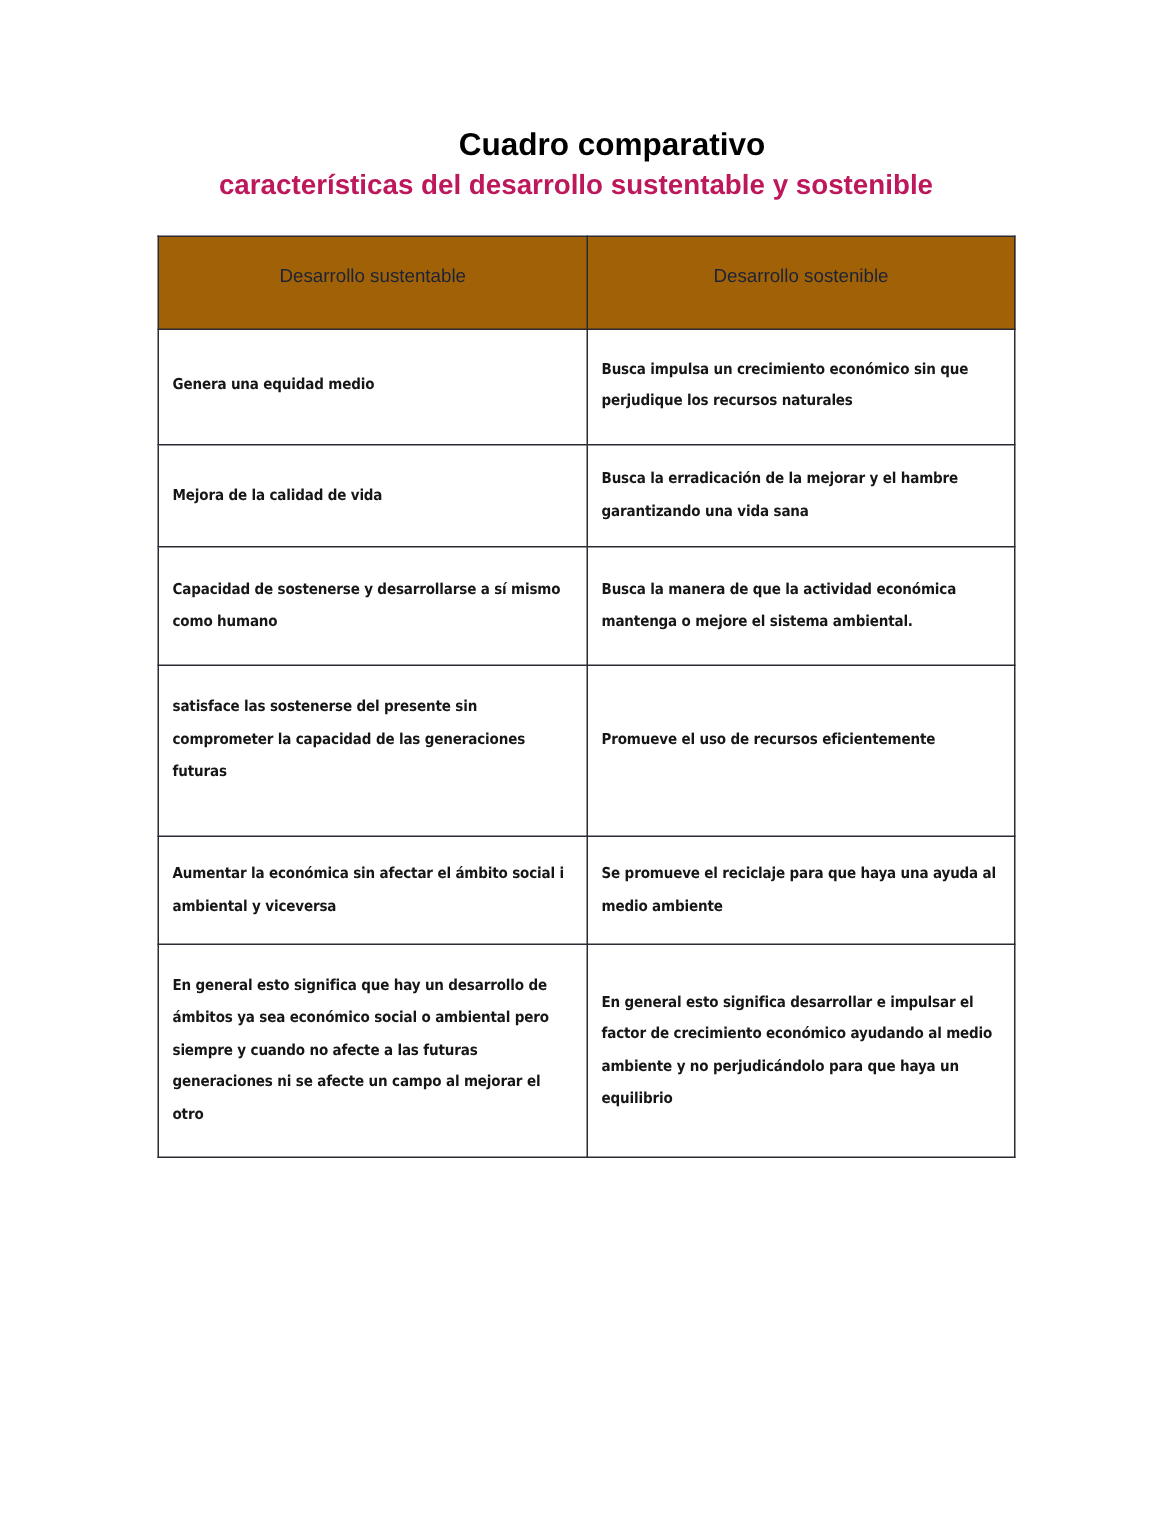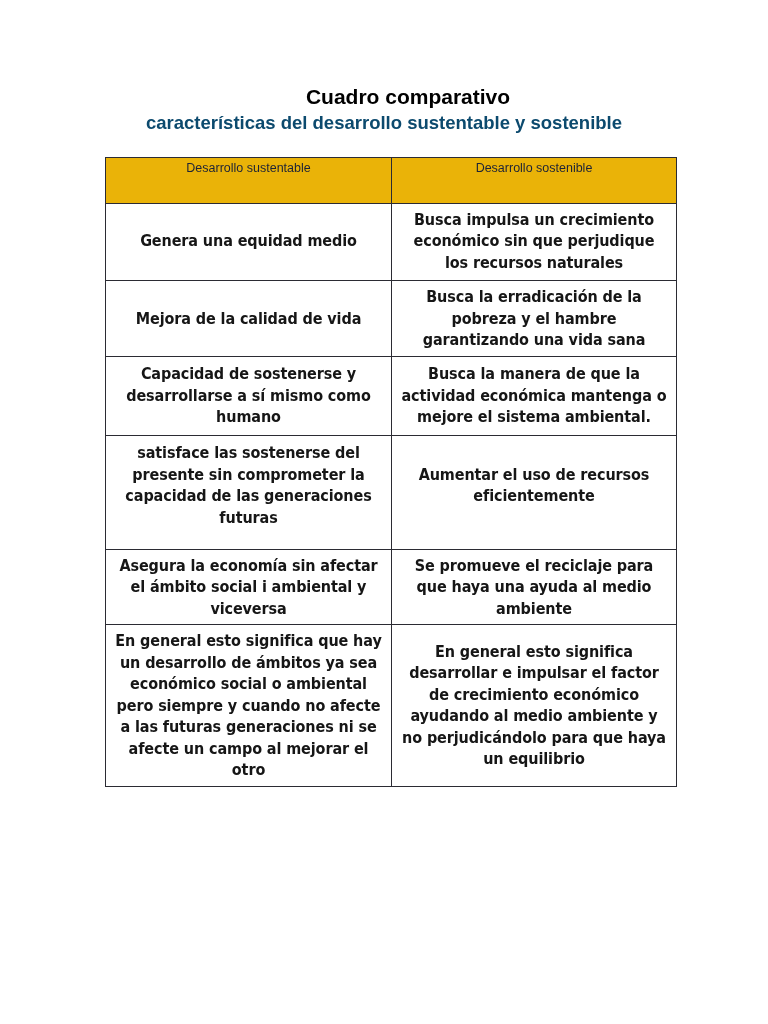--- a/index.html
+++ b/index.html
@@ -38,21 +38,21 @@
     letter-spacing: 0px;
     color: #000000;
     margin: 0;
     padding-left: 48px;
   }
   .doc-subtitle {
     font-family: "Liberation Sans", sans-serif;
     font-size: 18.5px;
     font-weight: bold;
     line-height: 24px;
-    color: #0c4a6e;
+    color: #be185d;
     margin: 2px 0 0 0;
   }
 
   
   .cmp-table {
     position: absolute;
     top: 157px;
     left: 105px;
     width: 571px;
     border-collapse: collapse;
@@ -62,47 +62,47 @@
   .cmp-table col.c2 { width: 285px; }
 
   .cmp-table th,
   .cmp-table td {
     border: 1px solid #2b2b33;
     padding: 0;
     vertical-align: middle;
   }
 
   .cmp-table thead th {
-    background: #eab308;
+    background: #a16207;
     height: 33px;
-    padding: 2px 6px 10px 6px;
+    padding: 18px 6px 10px 6px;
     vertical-align: top;
   }
   .hdr-text {
     display: block;
     font-family: "Liberation Sans", sans-serif;
     font-size: 12.5px;
     font-weight: normal;
     line-height: 16px;
     color: #1d2336;
     text-align: center;
   }
 
   .cmp-table tbody td {
     padding: 5px 9px;
   }
   .cell-text {
     display: block;
     font-family: "DejaVu Sans Condensed", "Liberation Sans Narrow", "Liberation Sans", sans-serif;
     font-stretch: condensed;
-    font-size: 16px;
+    font-size: 10px;
     font-weight: bold;
     line-height: 21.5px;
     color: #161616;
-    text-align: center;
+    text-align: left;
     letter-spacing: -0.1px;
   }
 
   
   .r1 { height: 77px; }
   .r2 { height: 68px; }
   .r3 { height: 79px; }
   .r4 { height: 106px; }
   .r5 { height: 114px; }
   .r6 { height: 72px; }
@@ -145,42 +145,42 @@
         </td>
         <td>
           <span class="cell-text">Busca impulsa un crecimiento económico sin que perjudique los recursos naturales</span>
         </td>
       </tr>
       <tr class="r2">
         <td>
           <span class="cell-text">Mejora de la calidad de vida</span>
         </td>
         <td>
-          <span class="cell-text">Busca la erradicación de la pobreza y el hambre garantizando una vida sana</span>
+          <span class="cell-text">Busca la erradicación de la mejorar y el hambre garantizando una vida sana</span>
         </td>
       </tr>
       <tr class="r3">
         <td>
           <span class="cell-text">Capacidad de sostenerse y desarrollarse a sí mismo como humano</span>
         </td>
         <td>
           <span class="cell-text">Busca la manera de que la actividad económica mantenga o mejore el sistema ambiental.</span>
         </td>
       </tr>
       <tr class="r5">
         <td>
           <span class="cell-text">satisface las sostenerse del presente sin comprometer la capacidad de las generaciones futuras</span>
         </td>
         <td>
-          <span class="cell-text">Aumentar el uso de recursos eficientemente</span>
+          <span class="cell-text">Promueve el uso de recursos eficientemente</span>
         </td>
       </tr>
       <tr class="r6">
         <td>
-          <span class="cell-text">Asegura la economía sin afectar el ámbito social i ambiental y viceversa</span>
+          <span class="cell-text">Aumentar la económica sin afectar el ámbito social i ambiental y viceversa</span>
         </td>
         <td>
           <span class="cell-text">Se promueve el reciclaje para que haya una ayuda al medio ambiente</span>
         </td>
       </tr>
       <tr class="r7">
         <td>
           <span class="cell-text">En general esto significa que hay un desarrollo de ámbitos ya sea económico social o ambiental pero siempre y cuando no afecte a las futuras generaciones ni se afecte un campo al mejorar el otro</span>
         </td>
         <td>

